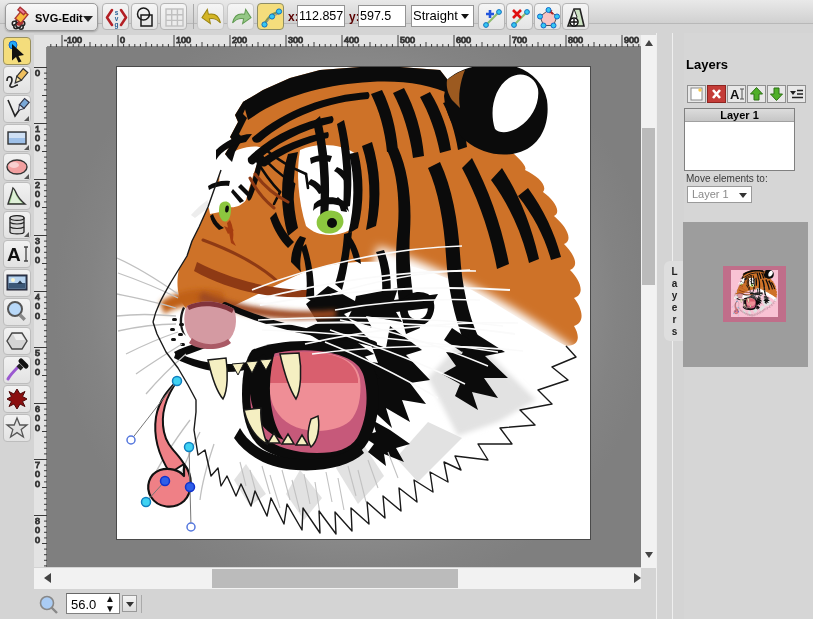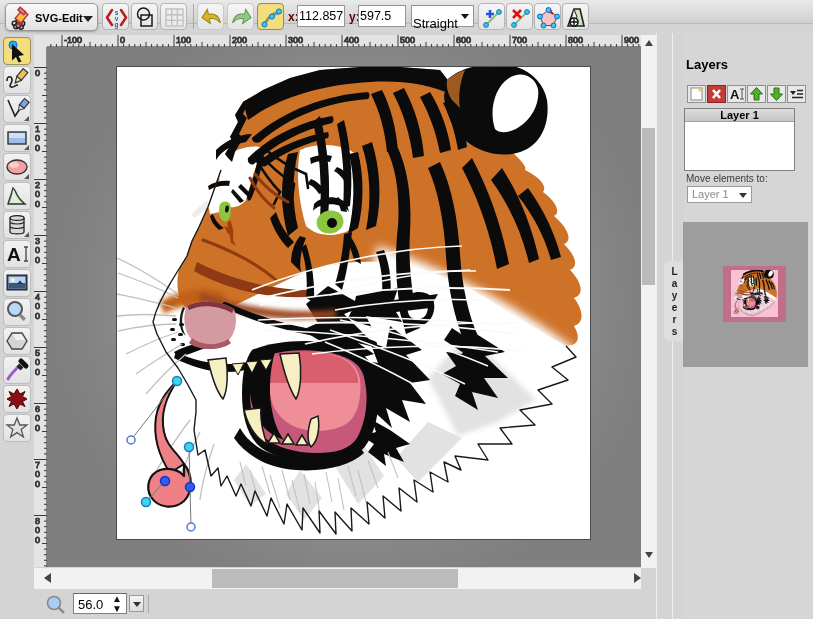--- a/index.html
+++ b/index.html
@@ -18,21 +18,21 @@
   .tbtn svg { position:absolute; left:1px; top:1px; }
   .tbtn.sel { background:#f4dd7c; border-color:#8d8d66; }
   #mainbtn { position:absolute; left:5px; top:3px; width:93px; height:28px;
     background:linear-gradient(#f8f8f8,#e2e2e2); border:1px solid #9a9a9a;
     border-radius:5px; box-shadow:0 1px 2px rgba(0,0,0,.25); }
   #mainbtn span { position:absolute; left:29px; top:8px; font-size:11px; font-weight:bold; color:#000; }
   #mainbtn i.tri { position:absolute; right:4px; top:12px; width:0; height:0;
     border-left:5px solid transparent; border-right:5px solid transparent; border-top:6px solid #222; }
   .tlabel { position:absolute; top:10px; font-size:12px; font-weight:bold; color:#5a0000; }
   .tinput { position:absolute; top:5px; height:22px; border:1px solid #949494;
-    background:#fff; font-size:12.5px; font-family:"Liberation Sans",sans-serif; padding:8px 1px; color:#000; }
+    background:#fff; font-size:12.5px; font-family:"Liberation Sans",sans-serif; padding:0 1px; color:#000; }
 
   
   #leftbar { left:0; top:33px; width:34px; height:586px; background:#d4d4d4; }
   .lbtn { position:absolute; left:3px; width:28px; height:28px;
     background:linear-gradient(#f2f2f2,#e2e2e2); border:1px solid #bdbdbd; border-radius:4px; }
   .lbtn.sel { background:#f4dd7c; border-color:#99905e; }
   .flyout:after { content:""; position:absolute; right:1px; bottom:1px;
     border-left:5px solid transparent; border-bottom:5px solid #555; width:0; height:0; }
 
   
@@ -46,21 +46,21 @@
   
   #canvas { position:absolute; left:70px; top:20px; width:473px; height:472px;
     background:#fff; outline:1px solid #4a4a4a; }
 
   
   .sb-track { position:absolute; background:#f2f2f2; }
   .sb-thumb { position:absolute; background:#bbbbbb; }
   .arr { position:absolute; width:0; height:0; }
 
   
-  #bottombar { left:7px; top:589px; width:656px; height:30px; background:#d4d4d4; }
+  #bottombar { left:0; top:589px; width:656px; height:30px; background:#d4d4d4; }
 
   
   #rightpanel { left:656px; top:33px; width:157px; height:586px; background:#d4d4d4; }
   #layersTab { position:absolute; left:8px; top:228px; width:21px; height:80px;
     background:#dedede; border-radius:6px 0 0 6px; font-size:10px; font-weight:bold;
     color:#222; text-align:center; line-height:12px; padding-top:5px; }
   .vline { position:absolute; top:0; width:1px; height:586px; background:#efefef; }
   #sidepanels { position:absolute; left:28px; top:0; width:129px; height:586px; background:#d6d6d6; }
   #layersLabel { position:absolute; left:30px; top:24px; font-size:13px; font-weight:bold; color:#000; }
   .laybtn { position:absolute; top:52px; width:19px; height:18px; background:#e8e8e8; border:1px solid #909090; }

